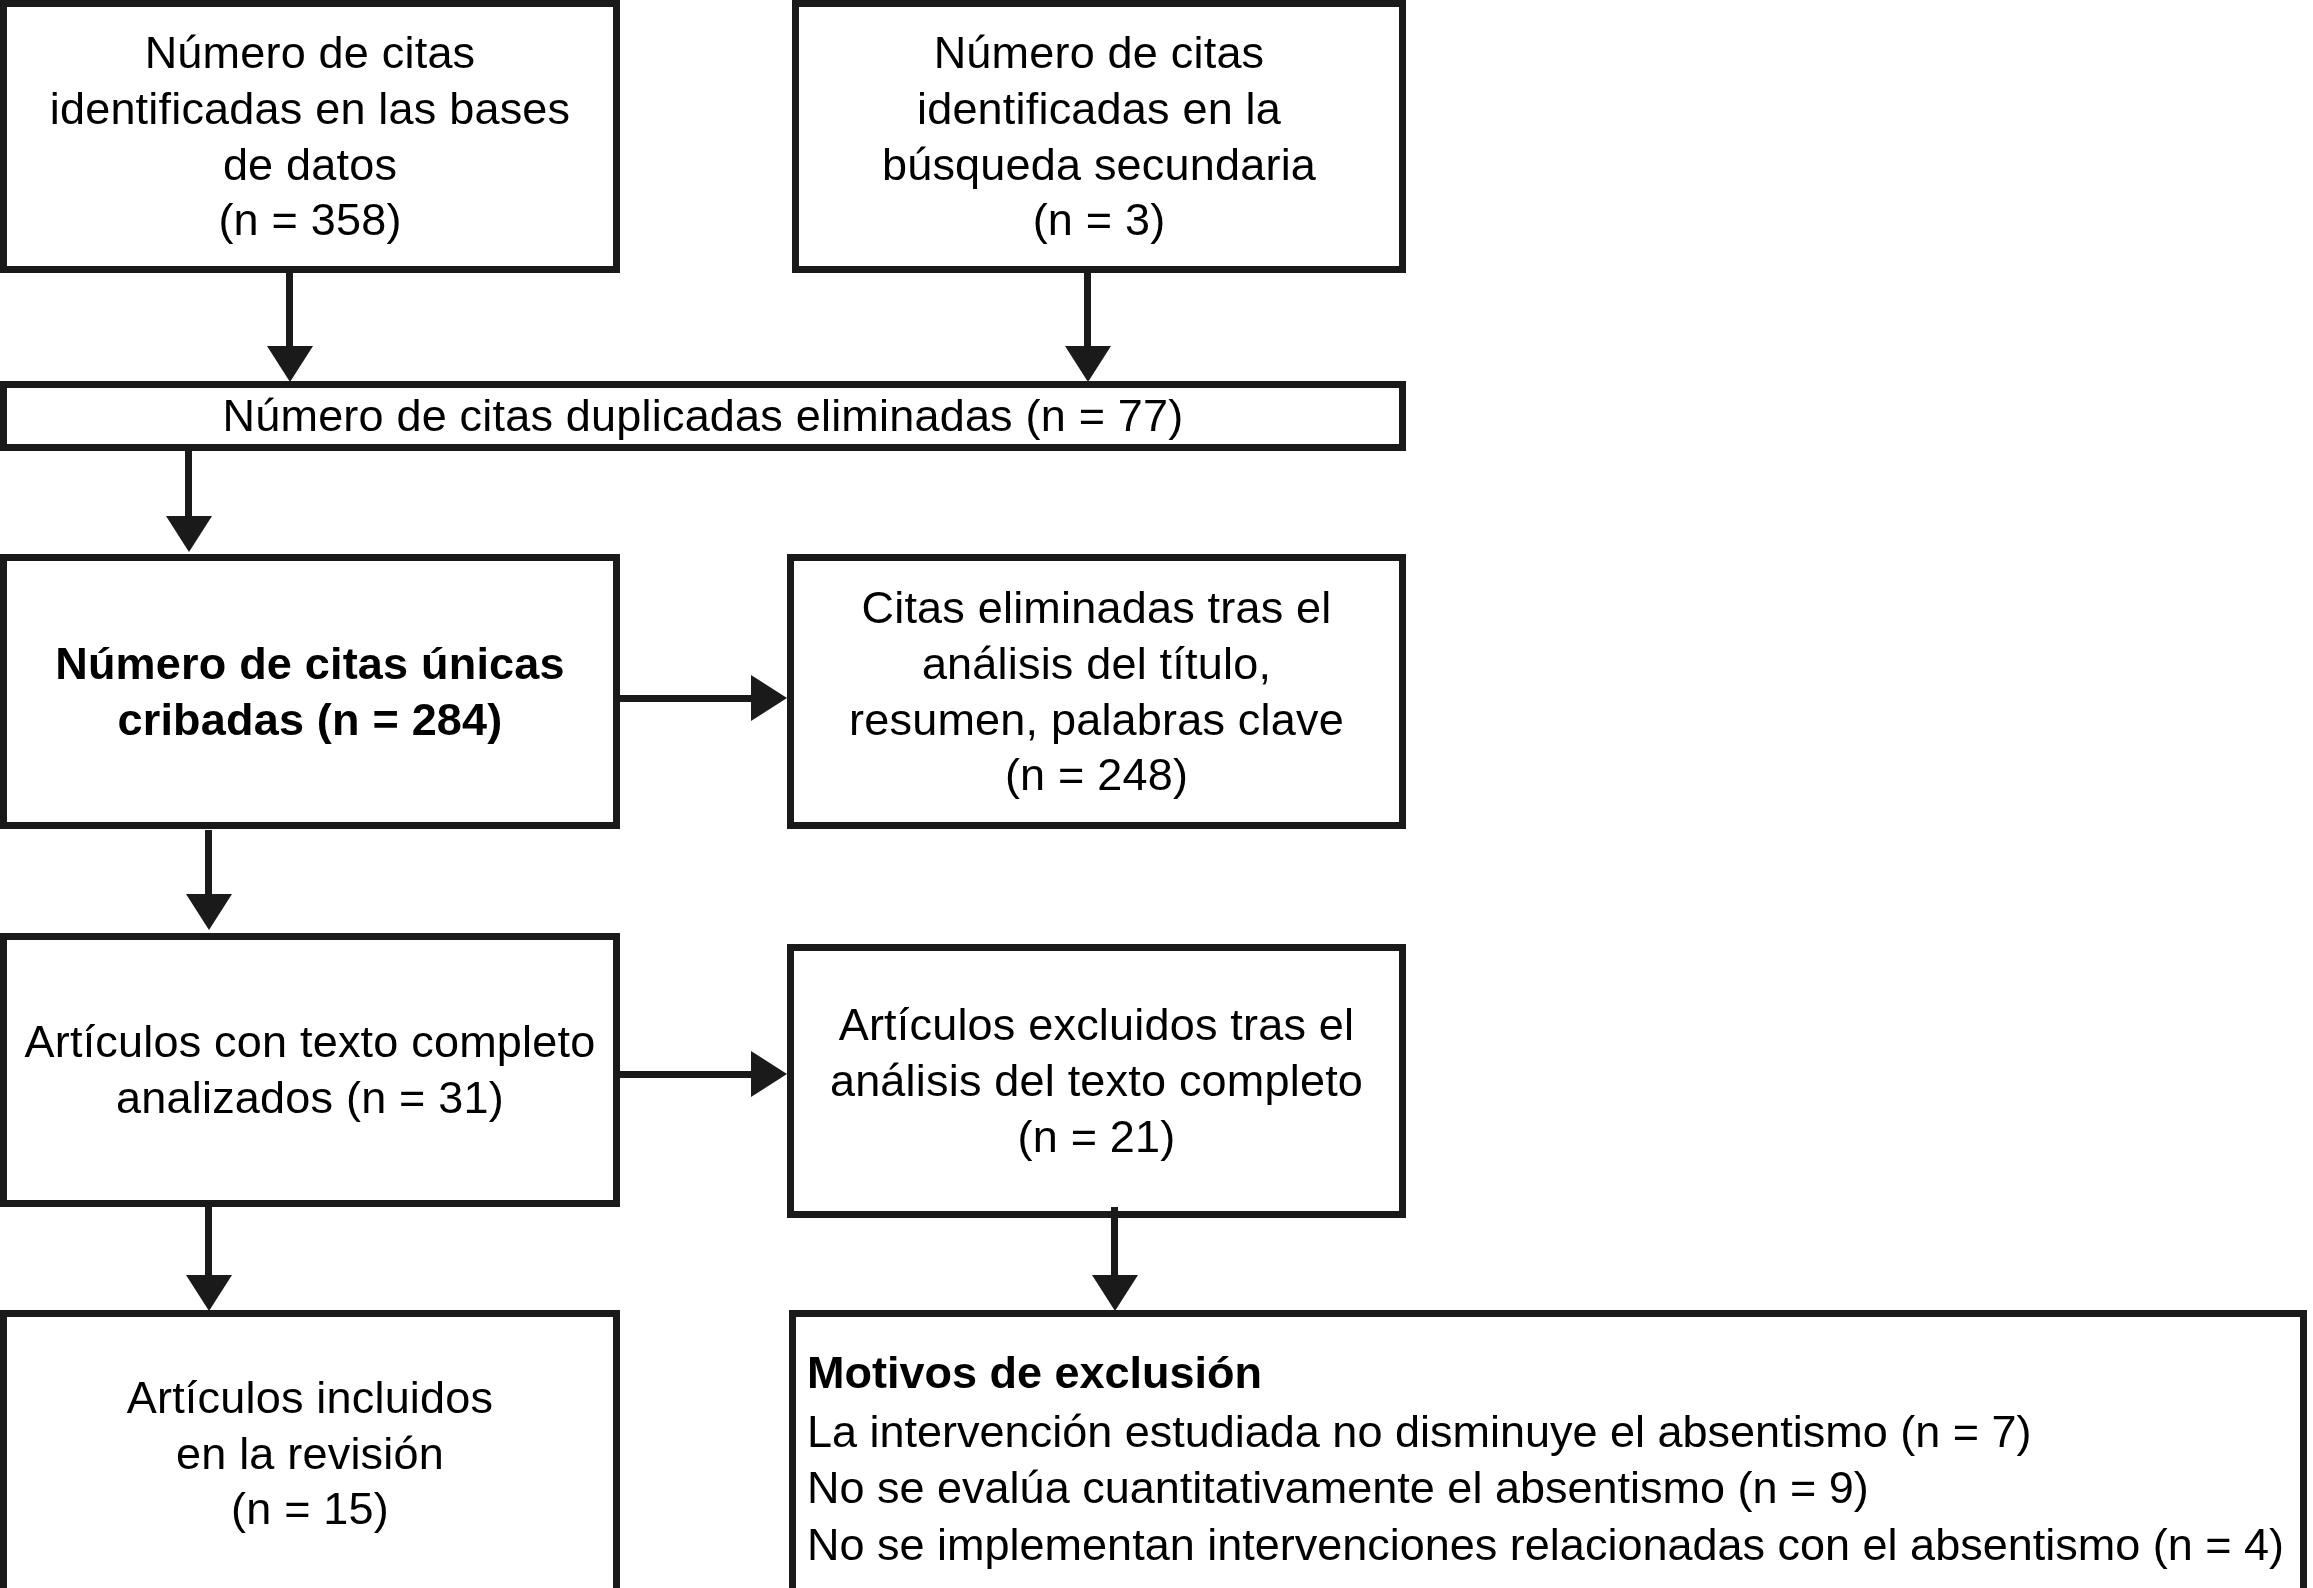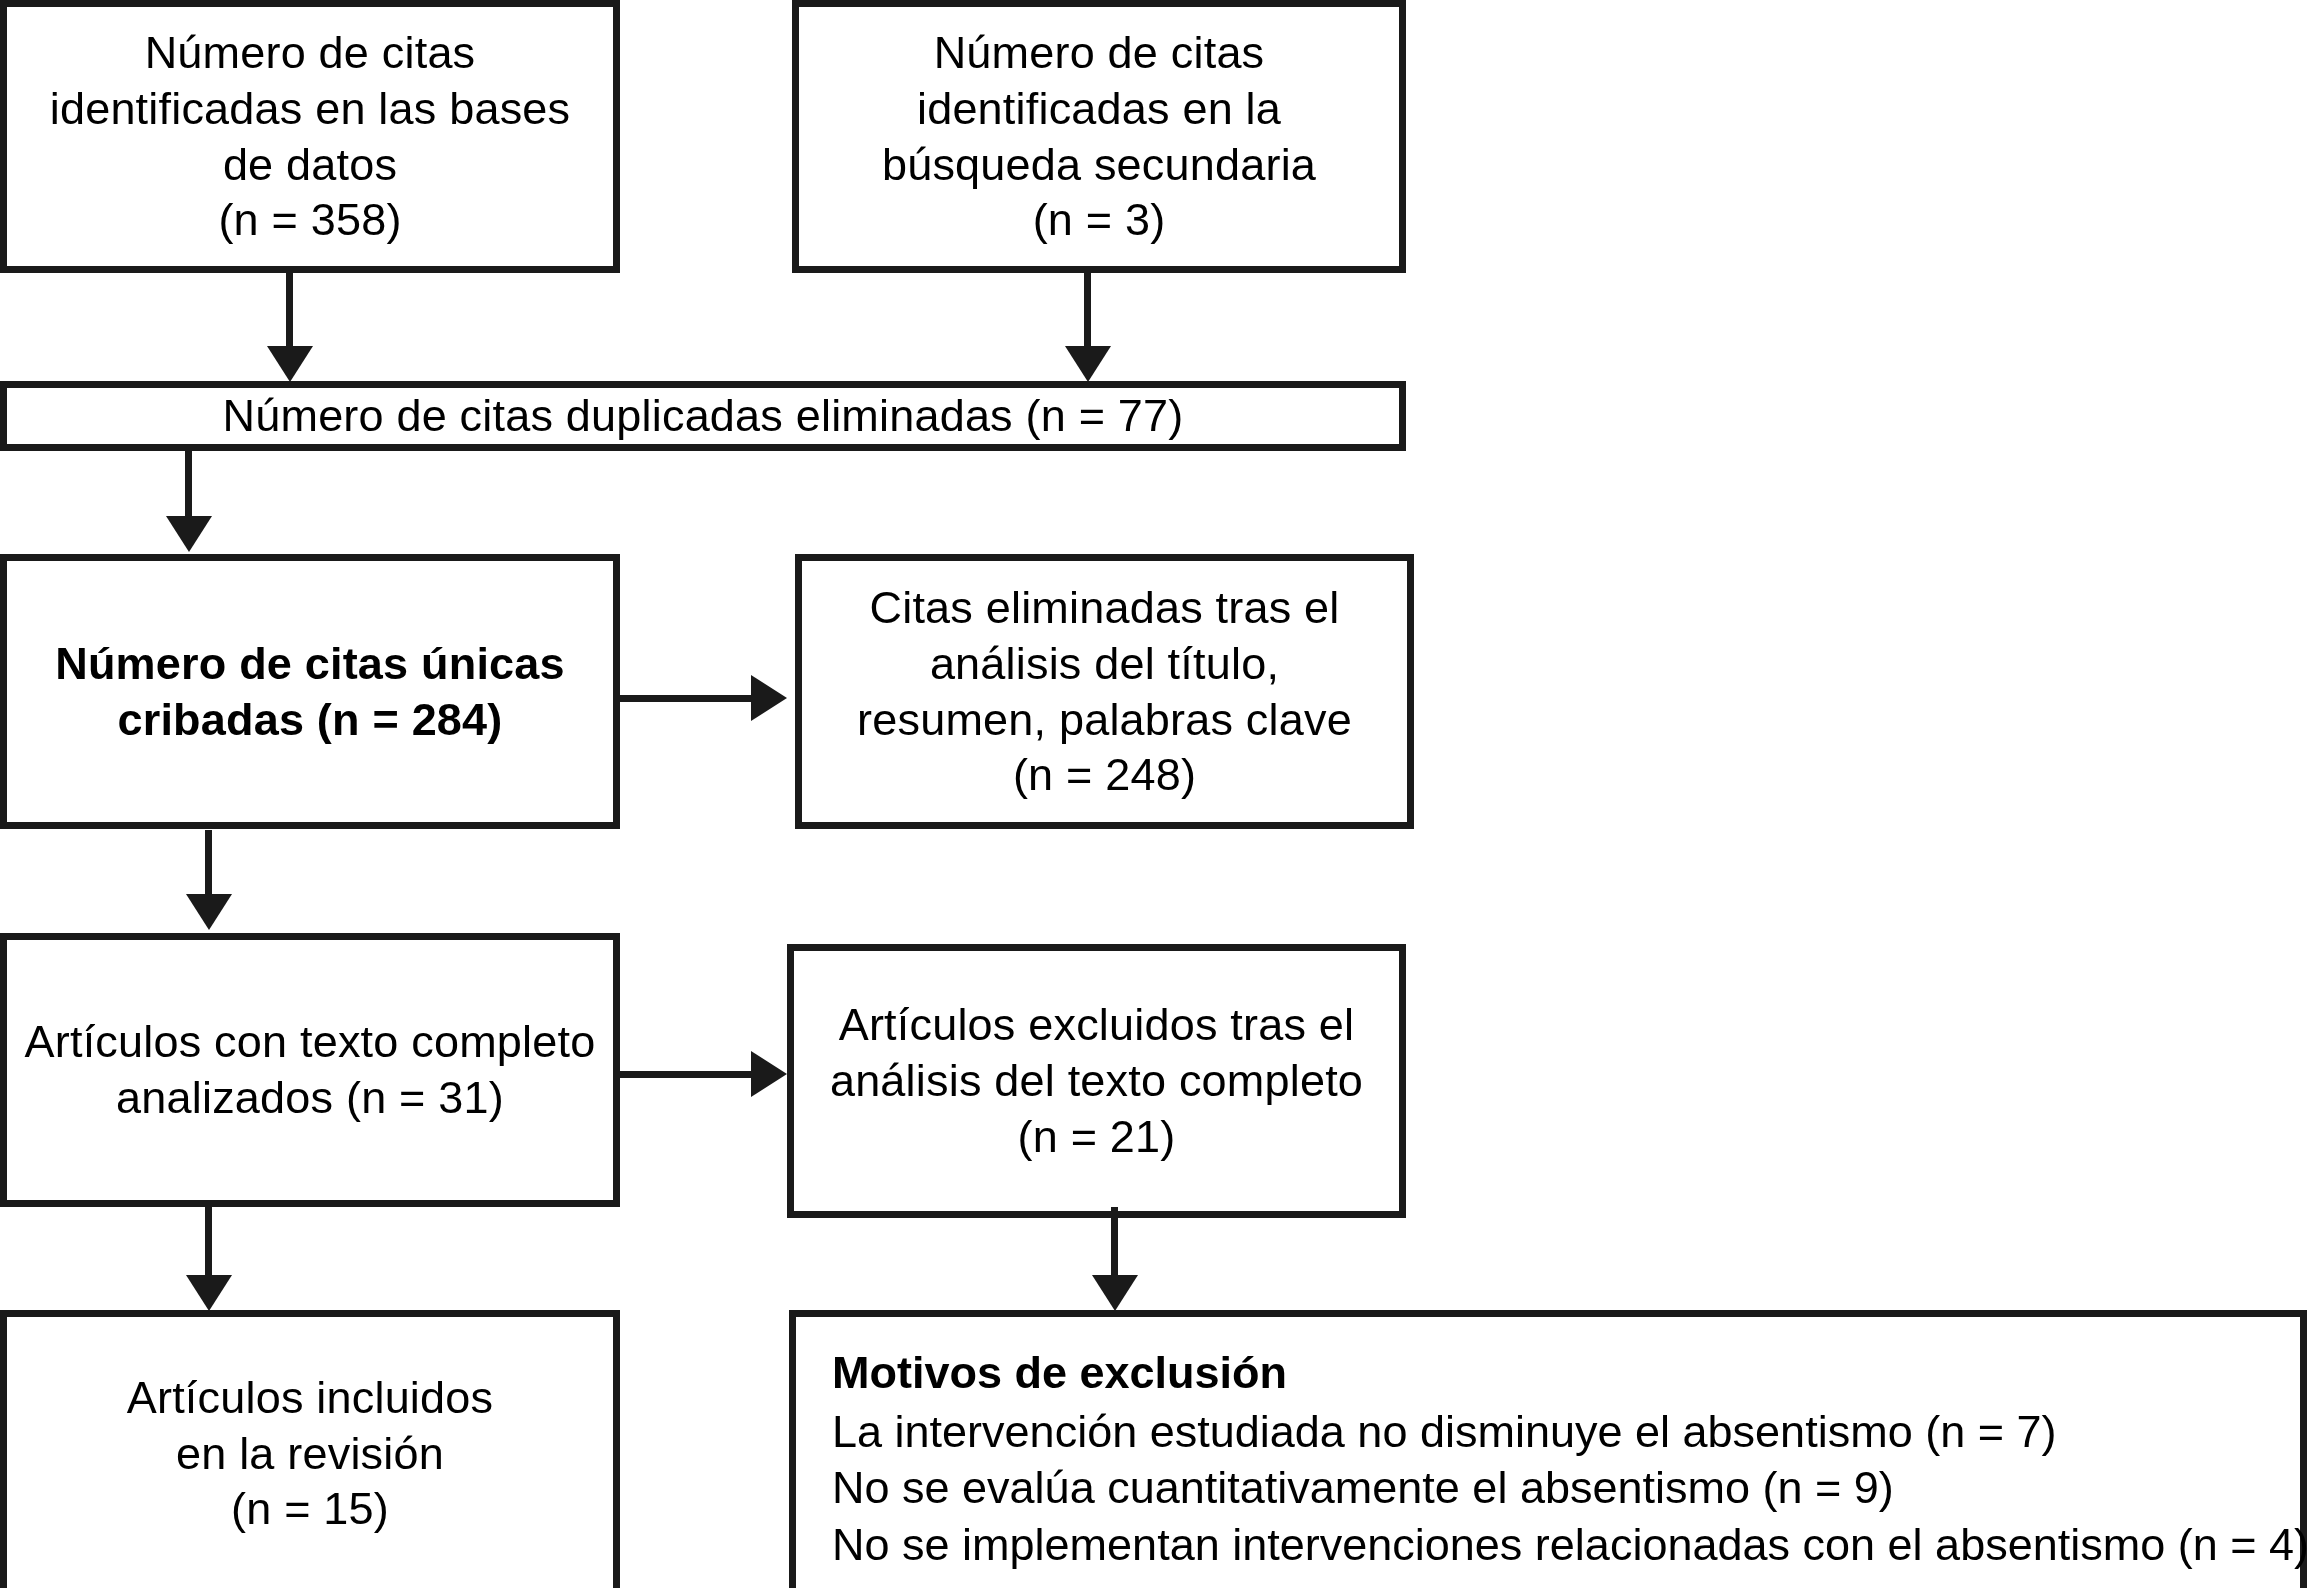--- a/index.html
+++ b/index.html
@@ -37,30 +37,30 @@
     text-align: center;
   }
   
   #box-db        { left: 0px;    top: 0px;    width: 620px;  height: 273px; }
   #box-secondary { left: 792px;  top: 0px;    width: 614px;  height: 273px; }
   
   #box-dupes     { left: 0px;    top: 381px;  width: 1406px; height: 70px; }
   #box-dupes .txt { font-size: 45px; }
   
   #box-screened  { left: 0px;    top: 554px;  width: 620px;  height: 275px; font-weight: bold; }
-  #box-excl-title{ left: 787px;  top: 554px;  width: 619px;  height: 275px; margin-left: 8px; }
+  #box-excl-title{ left: 787px;  top: 554px;  width: 619px;  height: 275px; }
   
   #box-fulltext  { left: 0px;    top: 933px;  width: 620px;  height: 274px; }
   #box-excl-full { left: 787px;  top: 933px;  width: 619px;  height: 274px; margin-top: 11px; }
   
   #box-included  { left: 0px;    top: 1310px; width: 620px;  height: 287px; }
   #box-reasons   { left: 789px;  top: 1310px; width: 1518px; height: 287px;
                    align-items: flex-start; justify-content: flex-start; }
   .reasons-inner {
-    padding: 28px 0 0 36px;
+    padding: 28px 0 0 11px;
     text-align: left;
   }
   .reasons-inner .r-head {
     font-size: 45px;
     font-weight: bold;
     line-height: 1.26;
     margin-bottom: 2px;
   }
   .reasons-inner .r-line {
     font-size: 45px;

